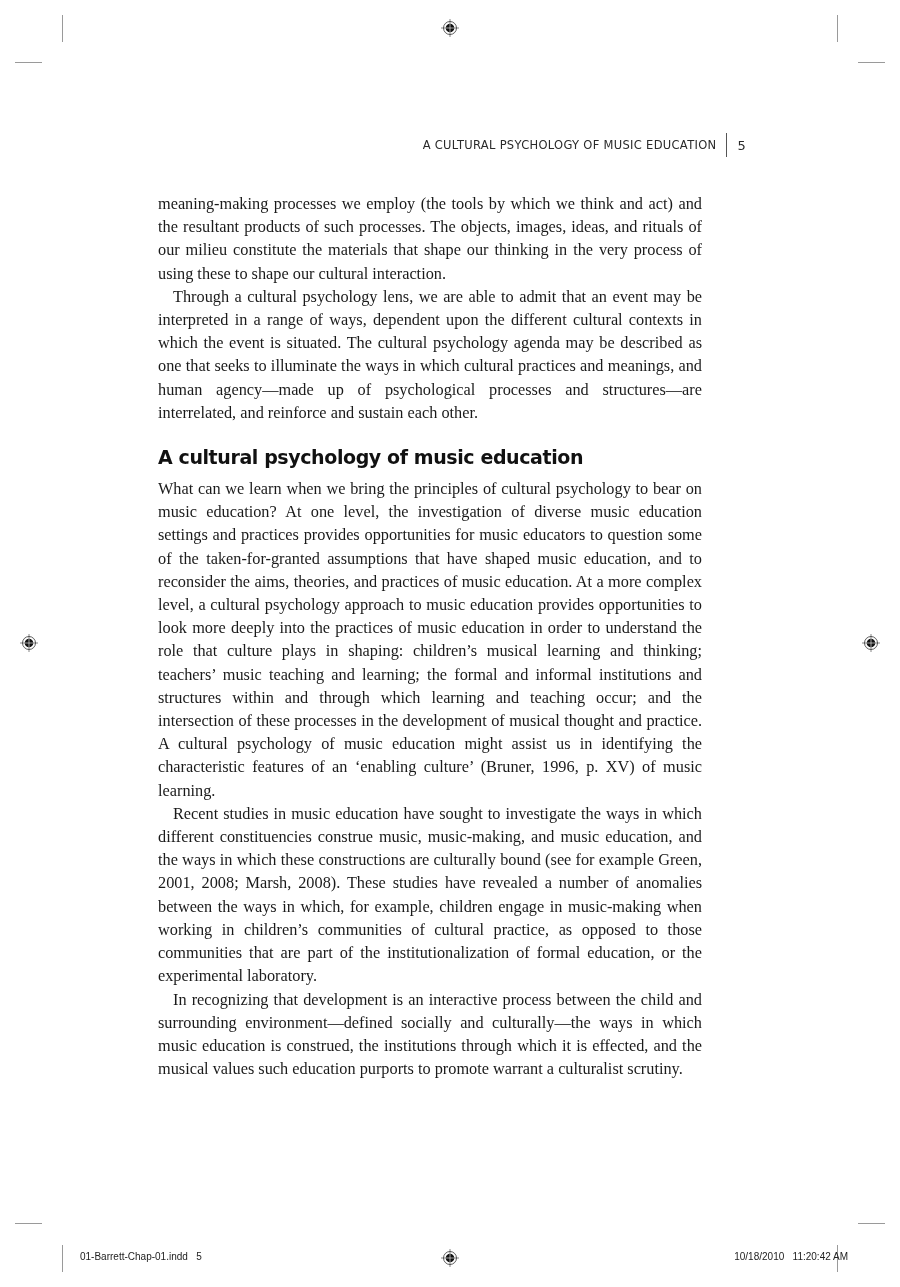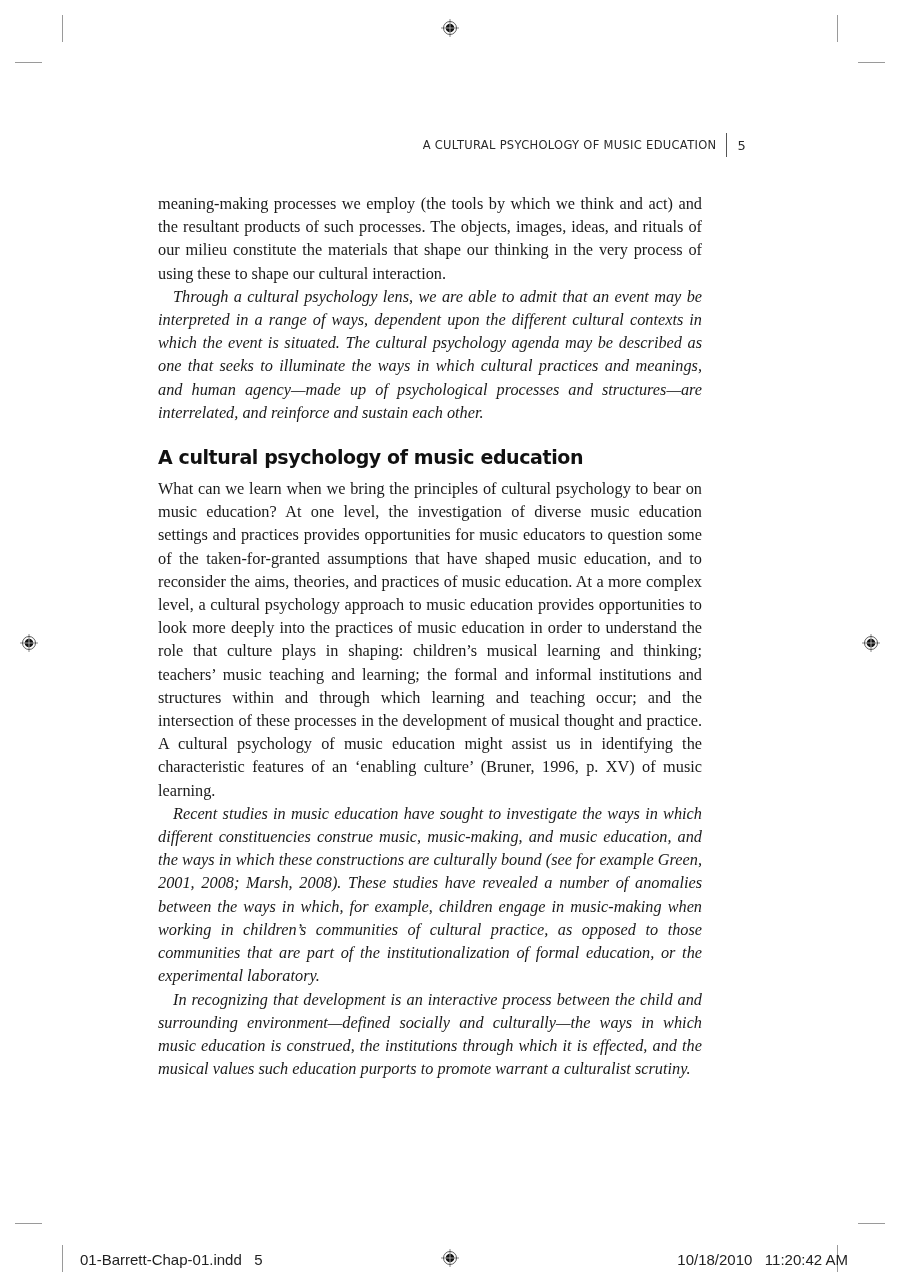--- a/index.html
+++ b/index.html
@@ -14,28 +14,28 @@
     color: #2a2a2a; display: flex; align-items: center;
   }
   .running-head .sep { display: inline-block; width: 1px; height: 24px; background: #555; margin: 0 10px 0 10px; }
   .running-head .pnum { font-size: 13px; }
   .body {
     position: absolute; left: 158px; top: 192px; width: 544px;
     font-family: "Liberation Serif", serif; font-size: 16.3px; line-height: 23.2px;
     text-align: justify; color: #1a1a1a;
   }
   .body p { margin: 0; }
-  .body p.indent { text-indent: 15px; font-style: italic; }
+  .body p.indent { text-indent: 15px; }
   .body h2 {
     font-family: "DejaVu Sans", sans-serif; font-weight: bold; font-size: 19px;
     margin: 19px 0 6px 0; line-height: 28px; letter-spacing: -0.4px; color: #111;
   }
   .slug {
     position: absolute; top: 1251px;
-    font-family: "Liberation Sans", sans-serif; font-size: 15px; color: #222;
+    font-family: "Liberation Sans", sans-serif; font-size: 10px; color: #222;
   }
 </style>
 </head>
 <body>
 
 <div class="crop v" style="left:62px; top:15px; height:27px;"></div>
 <div class="crop v" style="left:837px; top:15px; height:27px;"></div>
 <div class="crop h" style="left:15px; top:62px; width:27px;"></div>
 <div class="crop h" style="left:858px; top:62px; width:27px;"></div>
 <div class="crop h" style="left:15px; top:1223px; width:27px;"></div>

